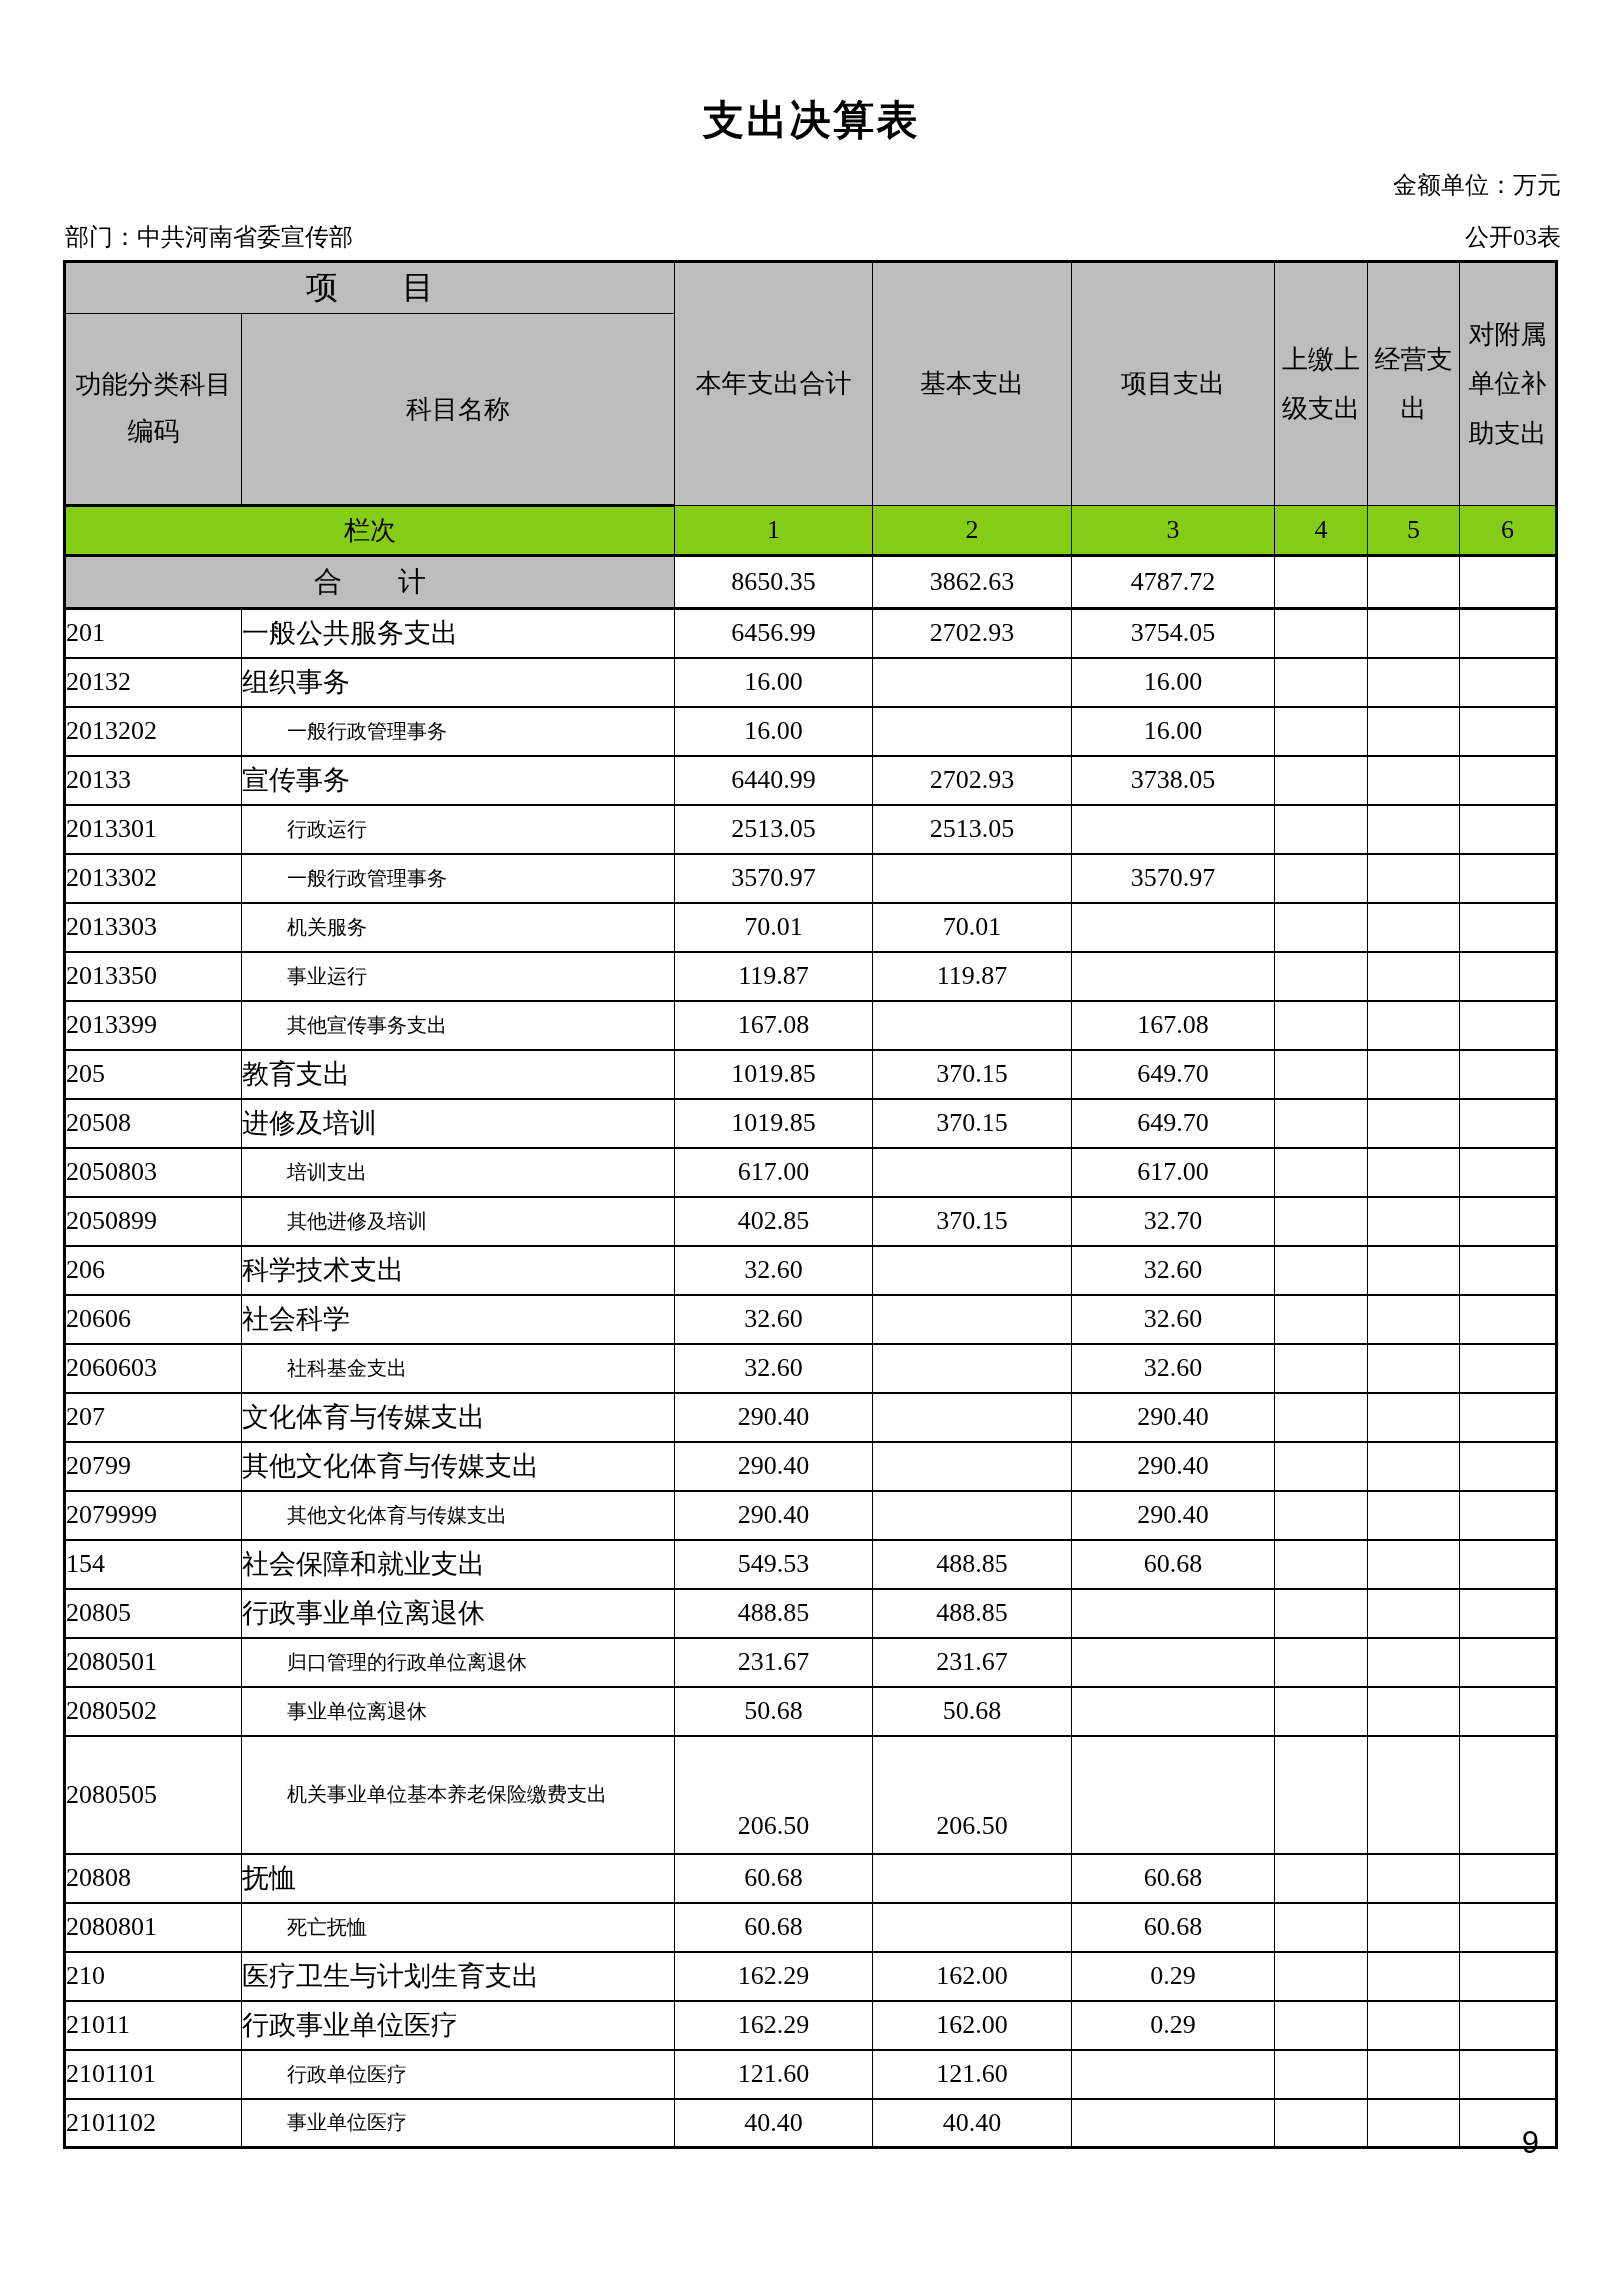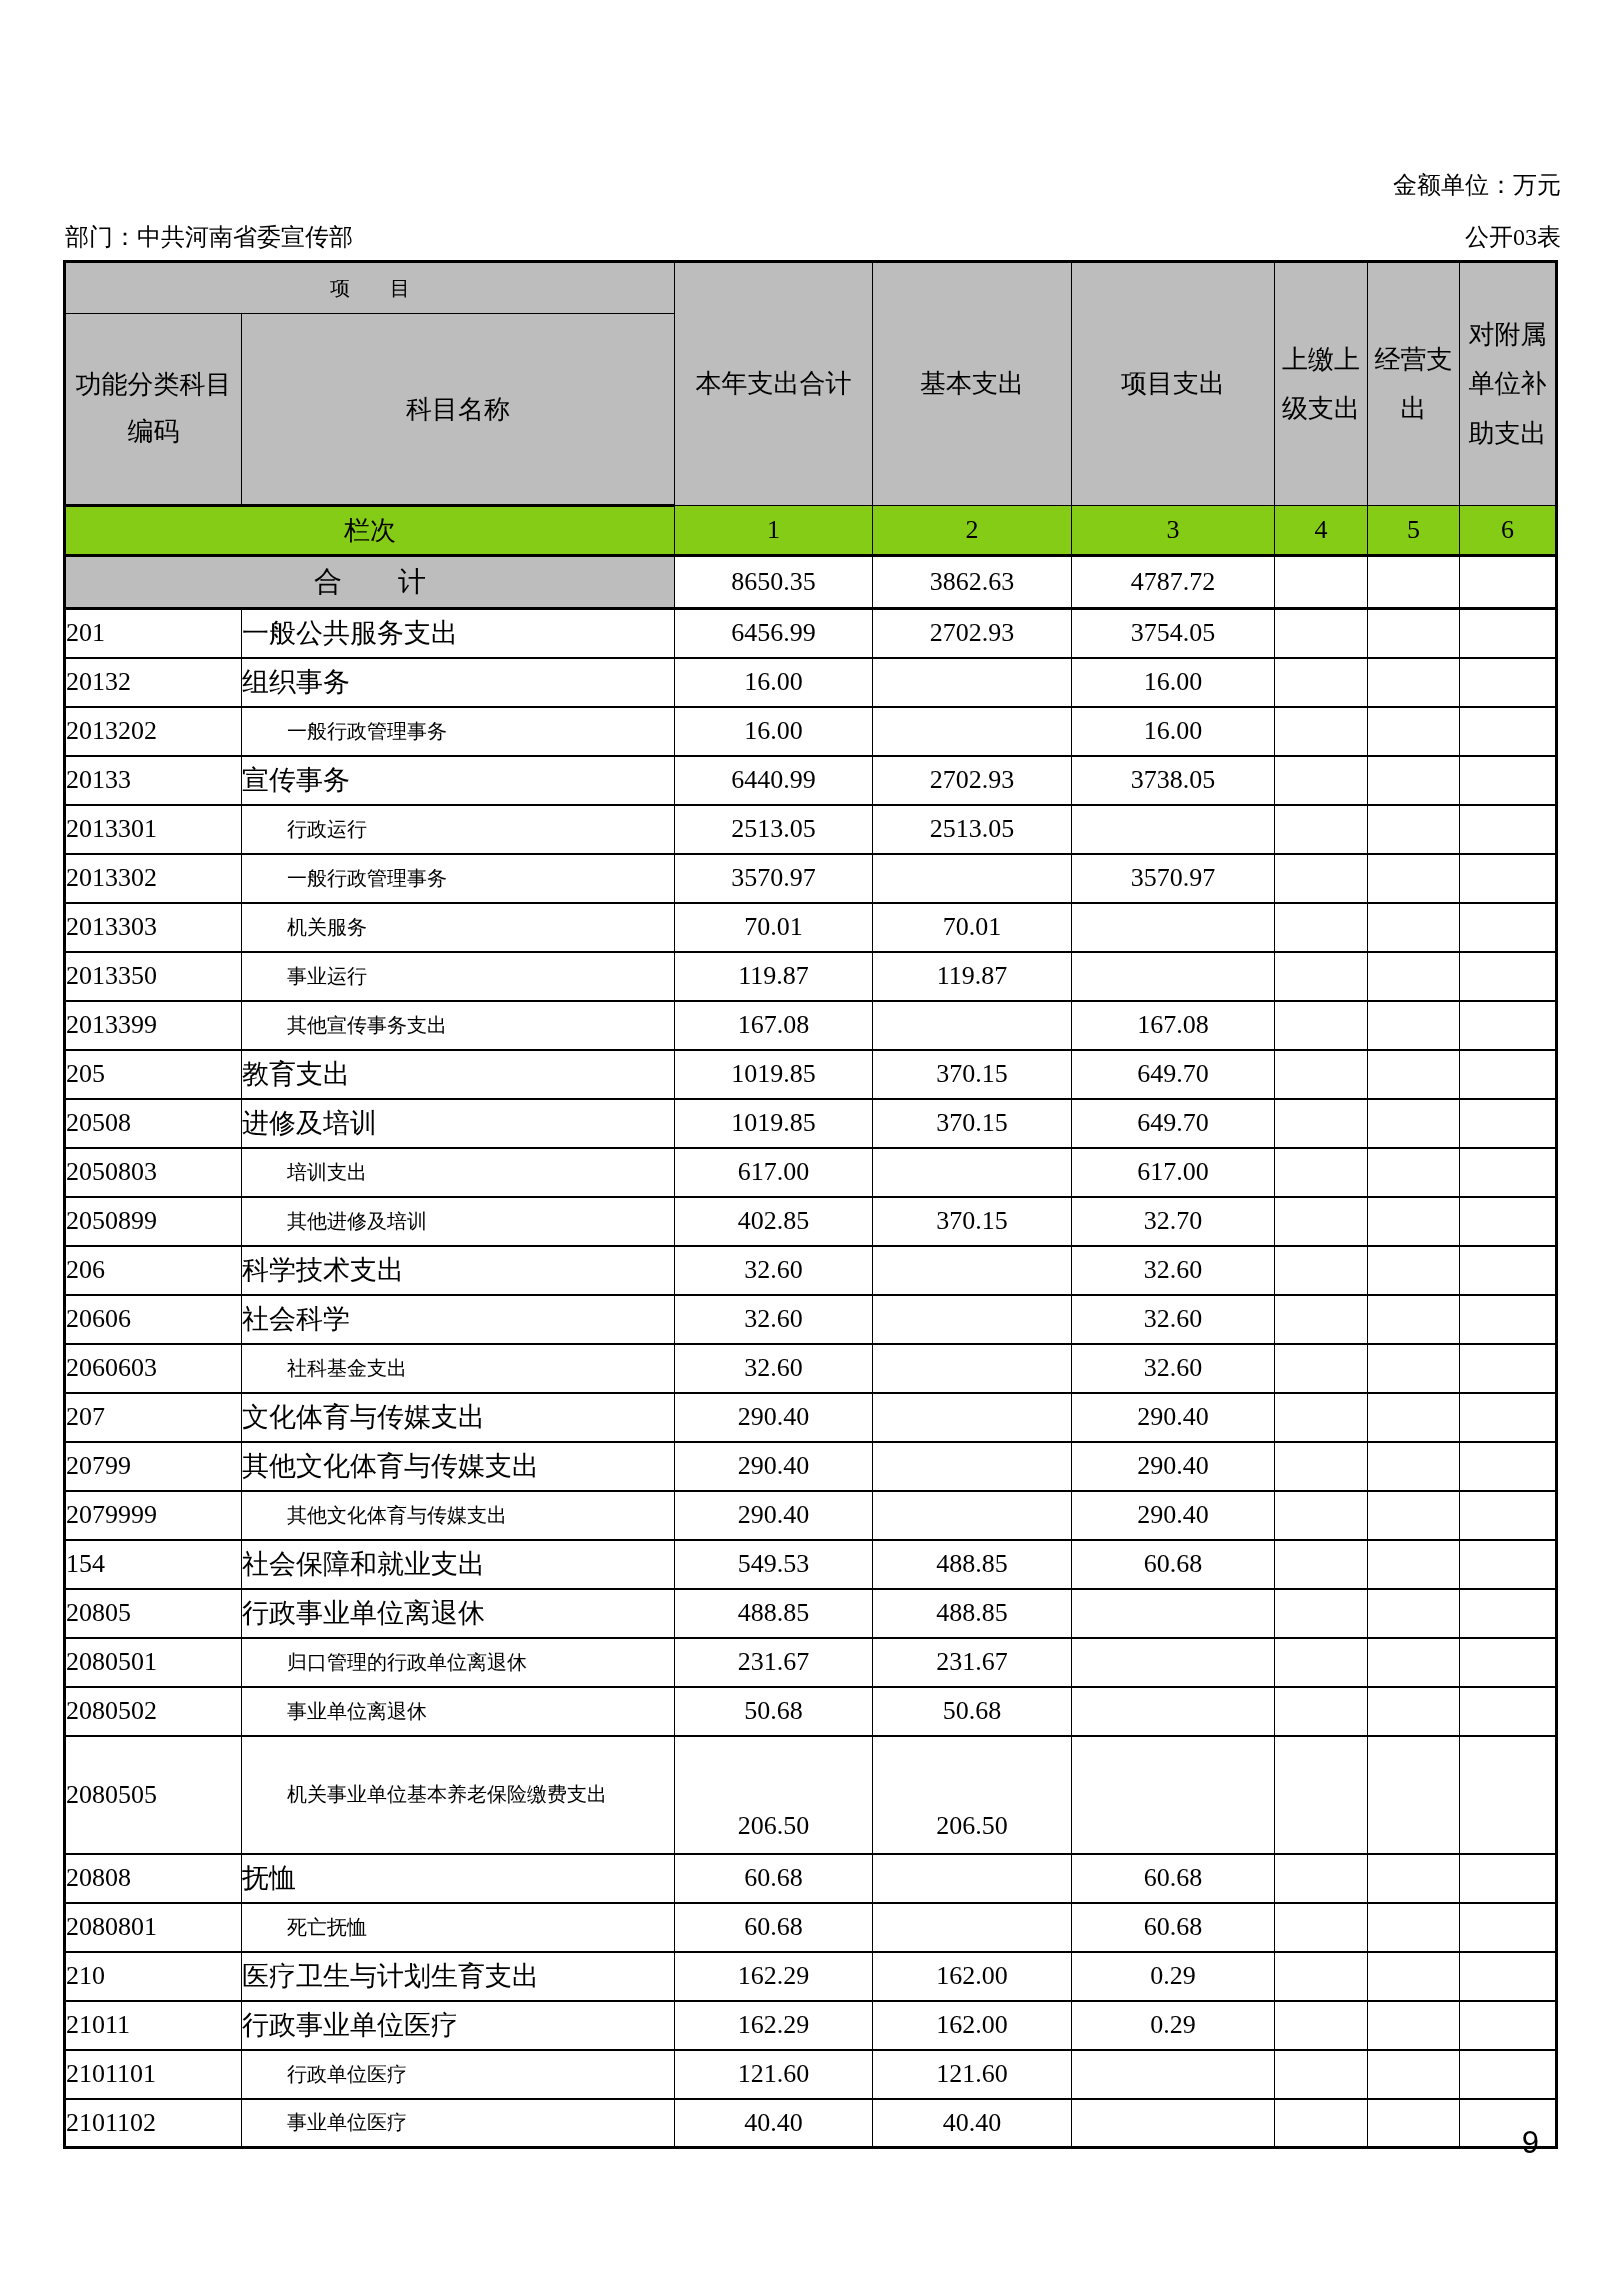--- a/index.html
+++ b/index.html
@@ -31,21 +31,21 @@
     border:3.2px solid #000;
   }
   table.report th, table.report td {
     border:1.6px solid #000;
     overflow:hidden;
     font-weight:normal;
     padding:0;
   }
   thead th { background:#bdbdbd; font-size:26px; }
   tr.h-group th { height:50px; }
-  tr.h-group th.group-title { font-size:20px; }
+  tr.h-group th.group-title { font-size:32px; }
   tr.h-main th { height:190px; border-bottom-width:3.2px; }
   tr.h-main th.code-label { padding:0 8px; line-height:1.8; }
   th.vcol { padding:0 4.9px; line-height:1.9; }
   tr.row-lanci td {
     background:#84cc16; height:47px; font-size:26px; text-align:center;
     border-bottom-width:3.2px;
   }
   tr.row-total td {
     height:50px; font-size:26px; text-align:center;
     border-bottom-width:3.2px;
@@ -74,20 +74,21 @@
     position:absolute; top:2125px; right:84px;
     font-size:31px;
     font-family:"Liberation Sans","DejaVu Sans",sans-serif;
   }
 </style>
 </head>
 <body>
 
 <div class="page">
 
+  <div class="title">支出决算表</div>
 
   <div class="unit-note">金额单位：万元</div>
 
   <div class="meta-row">
     <span>部门：中共河南省委宣传部</span>
     <span>公开03表</span>
   </div>
 
   <table class="report">
     <colgroup>

